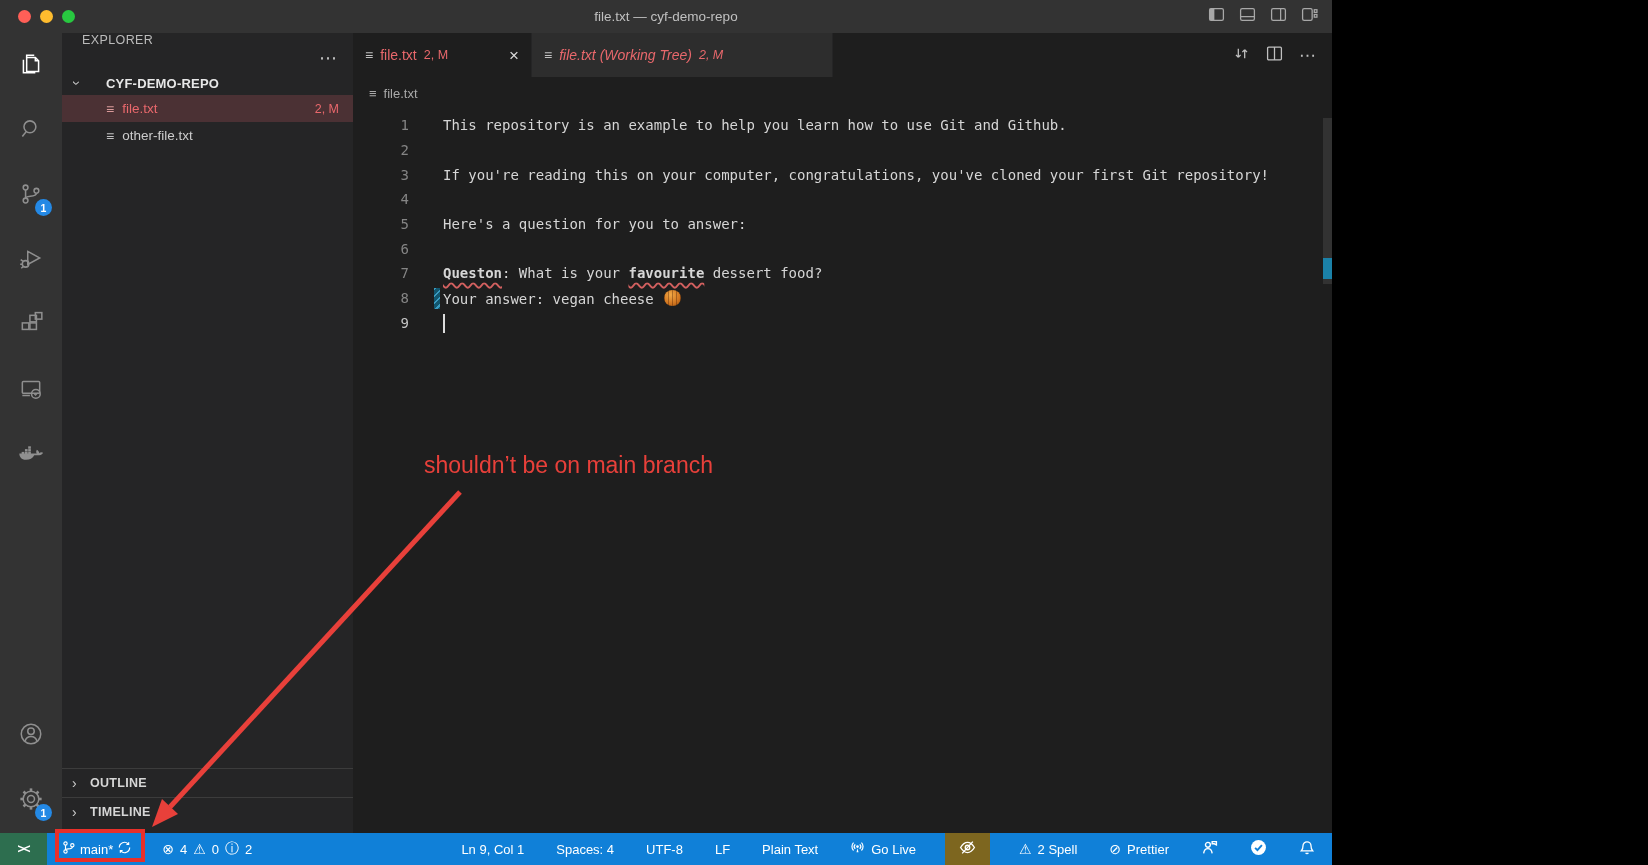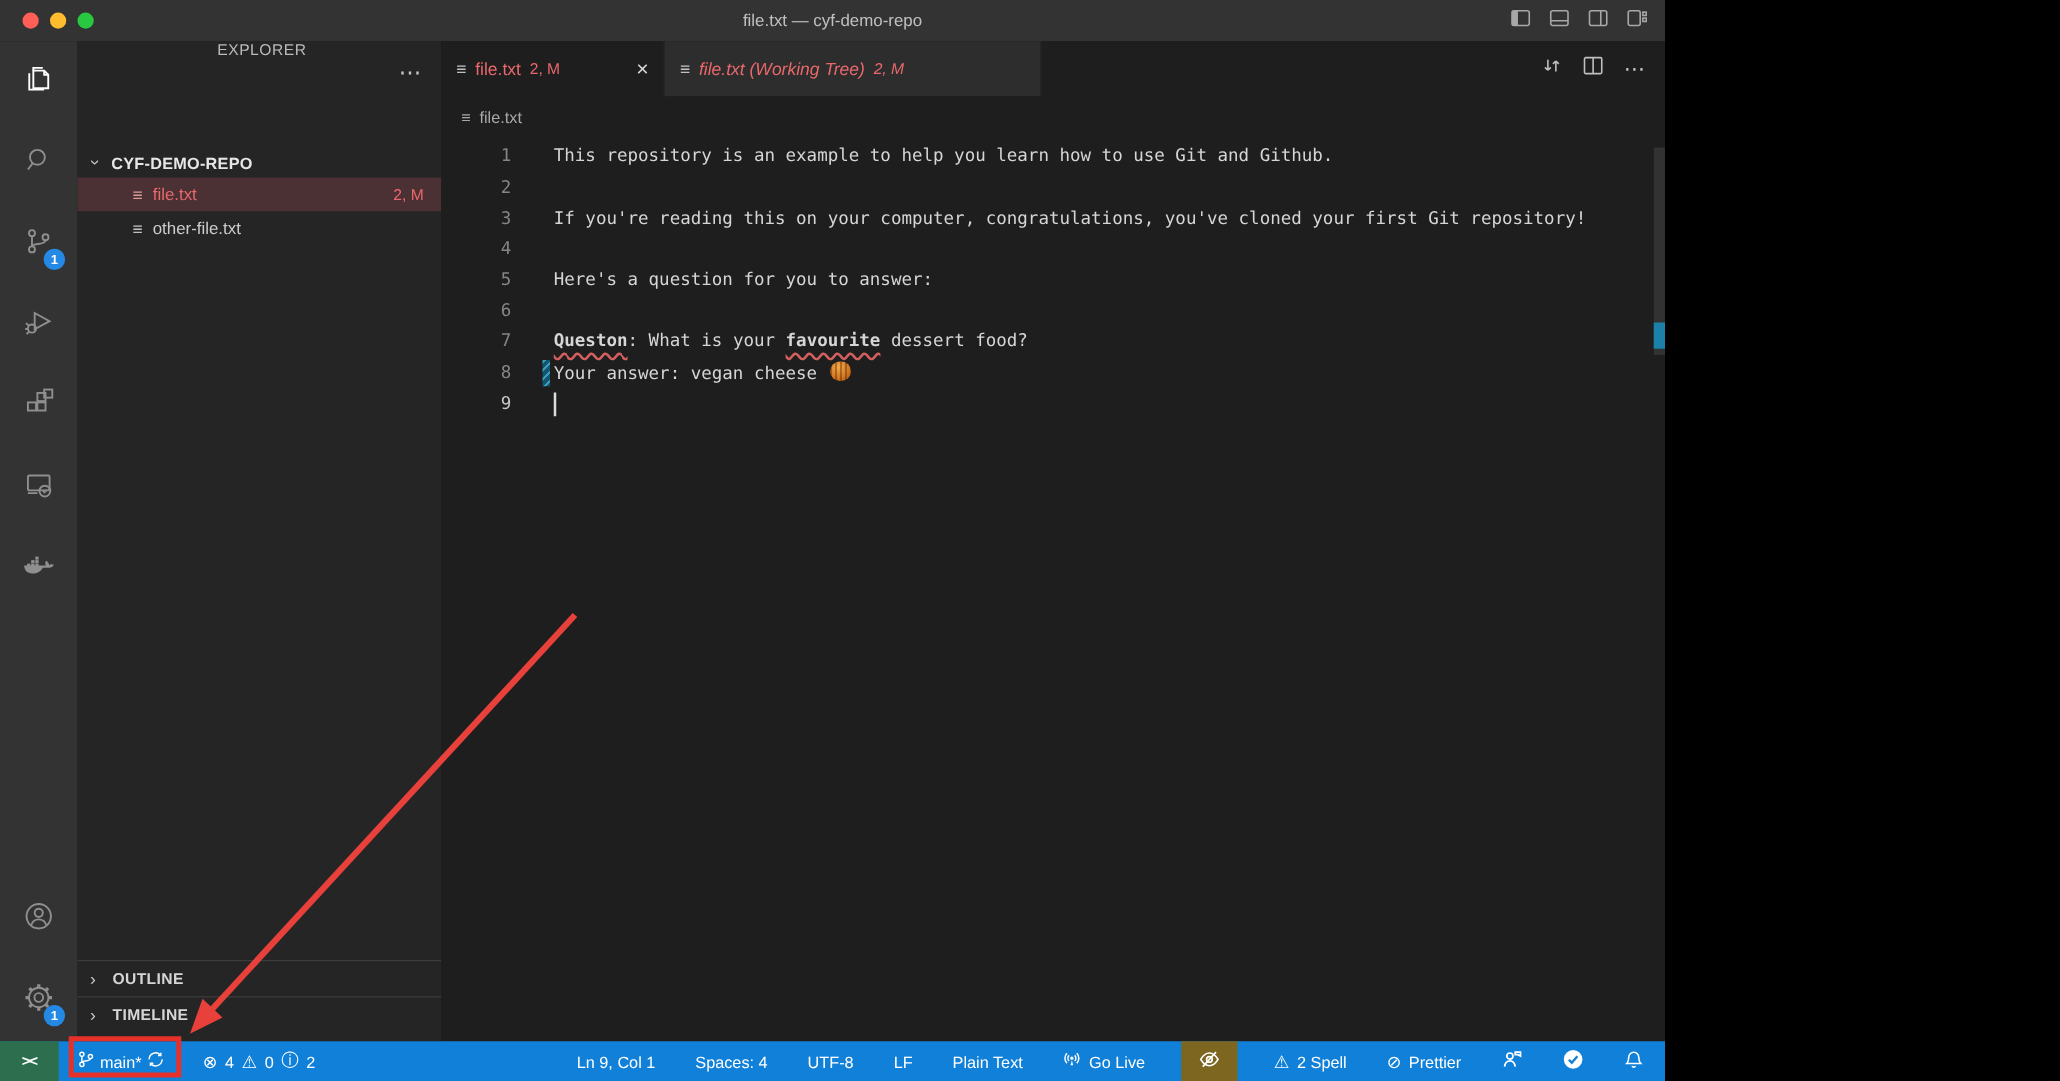--- a/index.html
+++ b/index.html
@@ -21,24 +21,24 @@
   
   .activitybar { width:62px; background:#333333; position:relative; flex:none; display:flex; flex-direction:column; }
   .ab-item { height:65px; display:flex; align-items:center; justify-content:center; position:relative; }
   .ab-item svg { stroke:#8f8f8f; fill:none; stroke-width:1.4; }
   .ab-item.active svg { stroke:#ffffff; }
   .ab-badge { position:absolute; right:10px; bottom:12px; min-width:17px; height:17px; border-radius:9px; background:#2489e5; color:#fff; font-size:10.5px; font-weight:bold; display:flex; align-items:center; justify-content:center; }
   .ab-spacer { flex:1; }
 
   
   .sidebar { width:291px; background:#252526; position:relative; flex:none; color:#cccccc; }
-  .sb-header { height:38px; display:flex; align-items:center; padding:0 16px 0 20px;flex-direction:column; }
+  .sb-header { height:38px; display:flex; padding:0 16px 0 20px;flex-direction:column; }
   .sb-title { font-size:12.5px; letter-spacing:.4px; color:#bbbbbb; }
   .sb-more { margin-left:auto; color:#c5c5c5; font-size:18px; cursor:pointer; }
-  .sb-section { height:24px; display:flex; align-items:center; padding-left:8px; gap:5px;margin-top:47px; }
+  .sb-section { height:24px; display:flex; align-items:center; padding-left:8px; gap:22px; }
   .sb-chev { display:inline-block; transform:rotate(90deg); font-size:14px; color:#cccccc; width:14px; text-align:center; }
   .sb-section-label { font-size:13px; font-weight:bold; color:#e7e7e7; letter-spacing:.2px; }
   .file-row { height:27px; display:flex; align-items:center; padding:0 14px 0 44px; font-size:13.5px; color:#cccccc; }
   .file-row .ficon { font-size:14px; color:#c0c0c0; margin-right:8px; }
   .file-row.selected { background:#4b3134; color:#e9686c; }
   .file-row.selected .ficon { color:#d99a9a; }
   .file-badge { margin-left:auto; font-size:12.5px; color:#e9686c; }
   .sb-panel { position:absolute; left:0; right:0; height:29px; border-top:1px solid #3c3c3c; display:flex; align-items:center; padding-left:10px; gap:6px; background:#252526; }
   .sb-panel .pchev { font-size:14px; color:#cccccc; width:12px; }
   .sb-panel .plabel { font-size:12.5px; font-weight:bold; color:#d6d6d6; letter-spacing:.3px; }
@@ -398,19 +398,20 @@
       </div>
       <div class="sb-item">
         <span><svg width="16" height="16" viewBox="0 0 16 16">
               <path d="M8 1.8a4 4 0 0 1 4 4c0 3 .8 4.2 1.6 5H2.4c.8-.8 1.6-2 1.6-5a4 4 0 0 1 4-4z"></path>
               <path d="M6.7 12.8a1.4 1.4 0 0 0 2.6 0"></path>
             </svg></span>
       </div>
     </div>
   </div>
 
+  <div class="ann-text">shouldn’t be on main branch</div>
   <svg class="ann-svg" width="1648" height="865">
     <line x1="460" y1="492" x2="170" y2="807" stroke="#e8403a" stroke-width="5"></line>
     <polygon points="152,827 162,799 178,814" fill="#e8403a"></polygon>
   </svg>
   <div class="ann-rect"></div>
 
 </div>
 
 </body></html>

